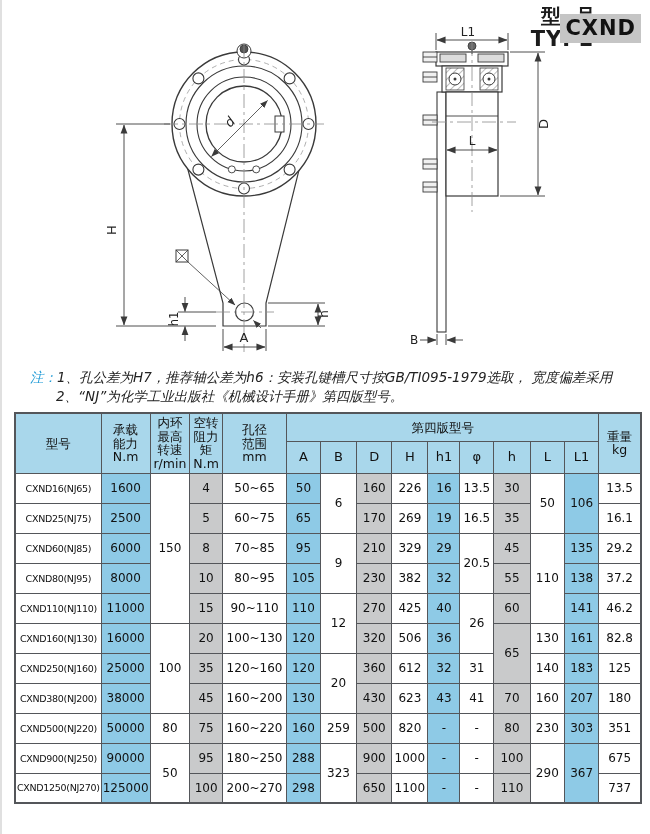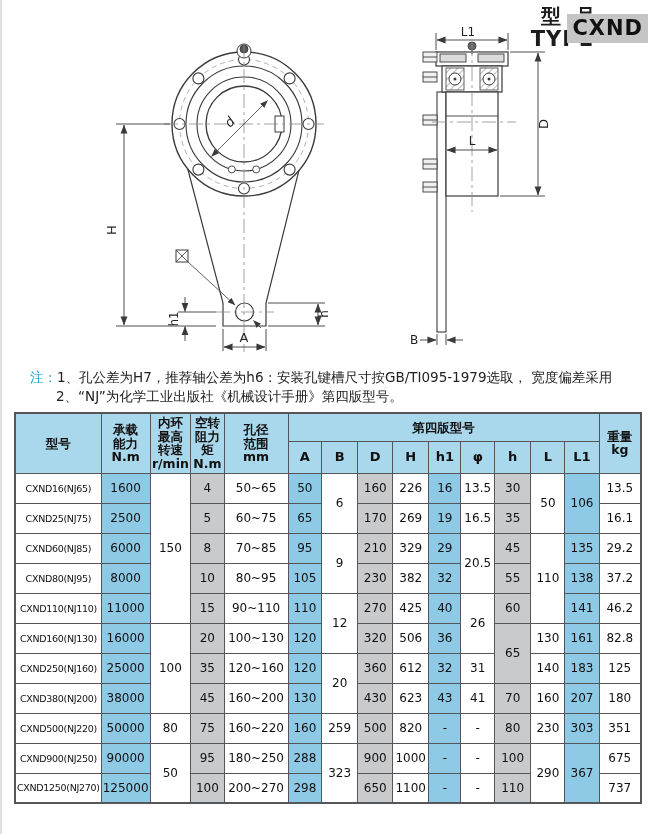--- a/index.html
+++ b/index.html
@@ -6,35 +6,35 @@
   body{
     width:650px;height:834px;position:relative;overflow:hidden;
     font-family:"DejaVu Sans","Liberation Sans",sans-serif;color:#1c1c1c;
   }
   .page{width:650px;height:834px;position:relative;border-left:2px solid #e0e0e0;box-sizing:border-box;}
 
   
   .drawing-area{position:relative;width:648px;height:362px;}
   .title-cn{position:absolute;top:3px;right:50px;font-size:20px;font-weight:bold;letter-spacing:4px;white-space:nowrap;}
   .title-en{position:absolute;top:27px;right:56px;font-size:21px;font-weight:bold;letter-spacing:1px;}
-  .type-box{position:absolute;top:14px;right:2px;background:#c5c5c5;color:#111;
+  .type-box{position:absolute;top:14px;right:9px;background:#c5c5c5;color:#111;
     font-size:21px;font-weight:bold;padding:2px 5px 3px 5px;letter-spacing:1px;}
 
   
-  .notes{padding:6px 18px 0 28px;font-size:13.5px;line-height:19px;color:#222;}
+  .notes{padding:6px 18px 0 28px;font-size:13.5px;line-height:19px;color:#222;font-style:italic;}
   .note-prefix{color:#1e9ad6;}
   .note-line.indent{padding-left:26px;}
 
   
   table.spec{border-collapse:collapse;margin:6px 8px 0 12px;table-layout:fixed;
     font-size:12px;color:#111;}
   table.spec th,table.spec td{border:1px solid #54565a;text-align:center;vertical-align:middle;
     padding:0 1px;overflow:hidden;}
   table.spec{border:2px solid #54565a;}
-  th.hd{background:#a9d7eb;font-weight:bold;font-size:12.5px;line-height:13.5px;white-space:pre-line;}
+  th.hd{background:#a9d7eb;font-weight:normal;font-size:12.5px;line-height:13.5px;white-space:pre-line;}
   th.hd.sub{font-size:13px;height:31px;}
   td.b{background:#8ecae6;margin-left:42px;}
   td.g{background:#c9cacb;}
   td.w{background:#ffffff;}
   td.model{font-size:9.5px;letter-spacing:-0.3px;margin-left:32px;}
   tbody tr{height:30px;}
   tr.hrow1{height:28px;}
 </style>
 </head>
 <body>

